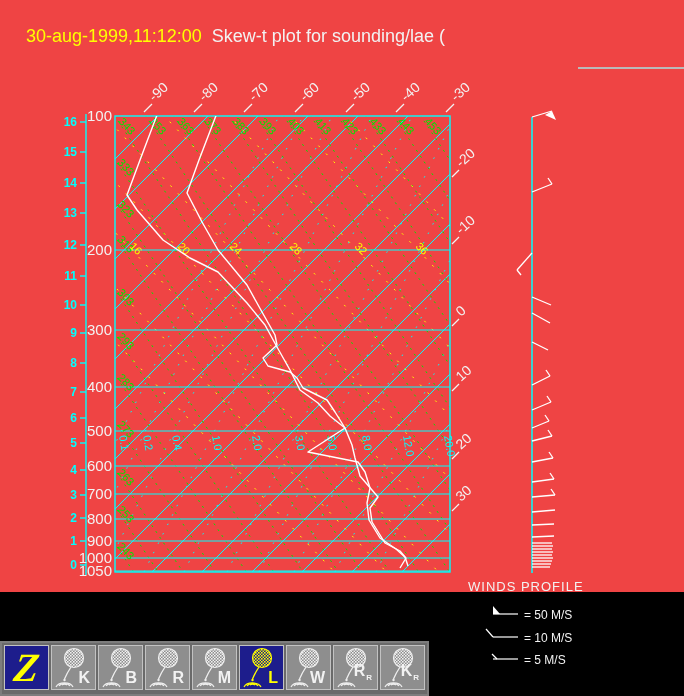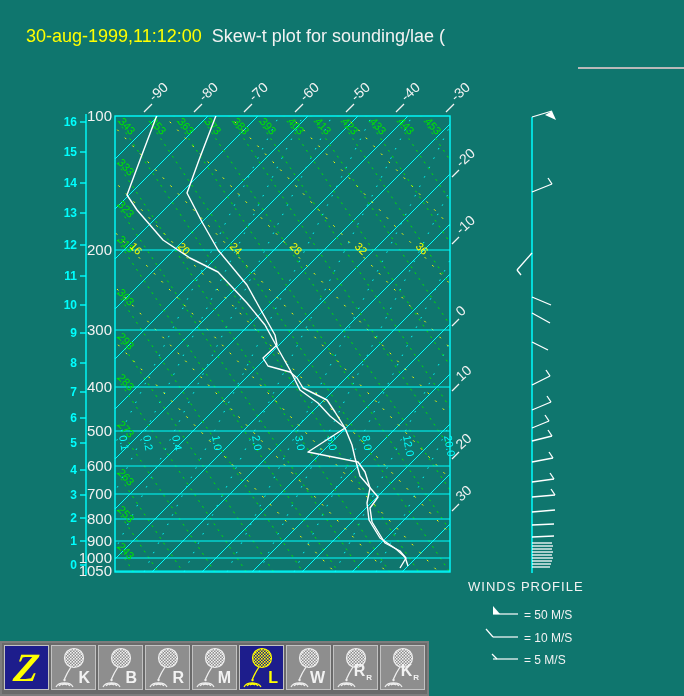--- a/index.html
+++ b/index.html
@@ -1,17 +1,17 @@
 <!DOCTYPE html>
 <html><head>
 <meta charset="utf-8">
 <style>
   html,body{margin:0;padding:0;background:#000;width:684px;height:696px;overflow:hidden;
     font-family:"Liberation Sans",sans-serif;}
-  #stage{position:relative;width:684px;height:696px;background:#0f766e;}
+  #stage{position:relative;width:684px;height:592px;background:#ef4444;}
   #titleblock{position:absolute;left:6px;top:2px;font-size:18px;line-height:23px;
     letter-spacing:0px;white-space:pre;z-index:3;}
   #titleblock .yellow{color:#ffff00;}
   #titleblock .white{color:#f2f2f2;}
   svg#skewt{position:absolute;left:0;top:0;z-index:1;}
   
   #toolbar{position:absolute;left:0;top:641px;height:55px;background:#6a6a6a;
     border:2px solid #7d7d7d;box-sizing:border-box;display:flex;gap:2px;
     padding:2px 2px;z-index:4;}
   .tbtn{width:45px;height:45px;background:#8e8e8e;border:1px solid #c2c2c2;

